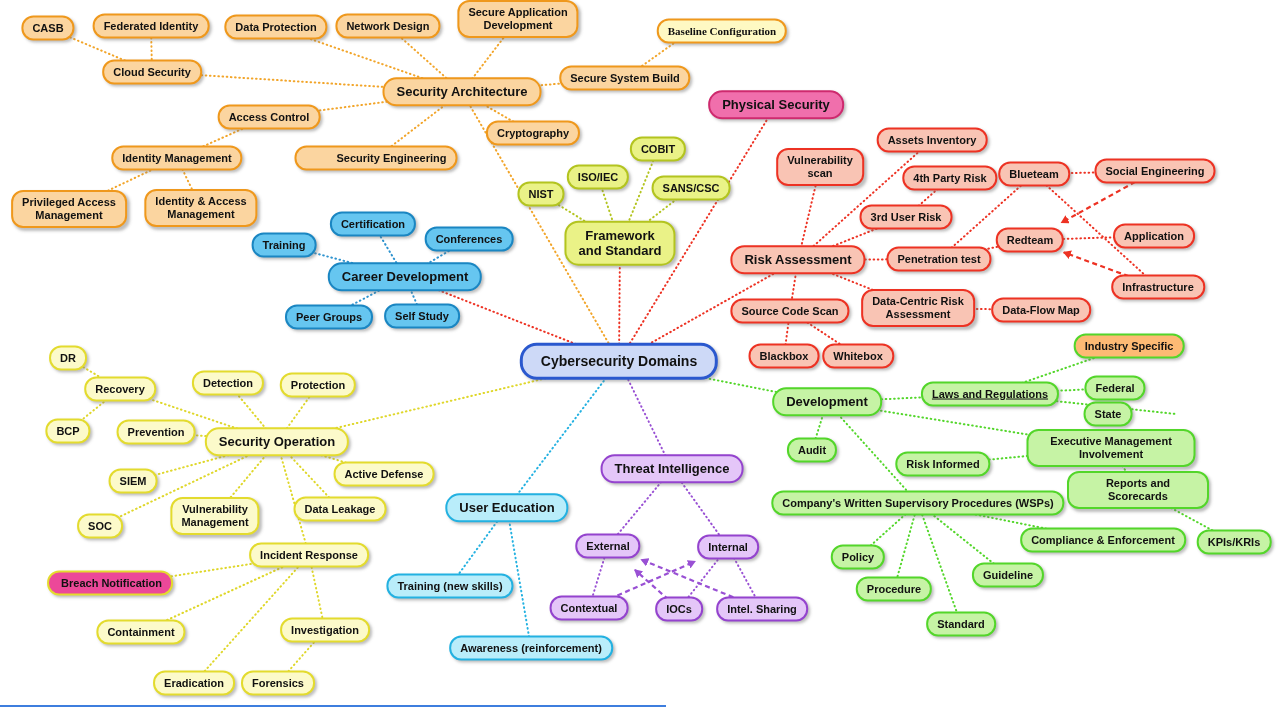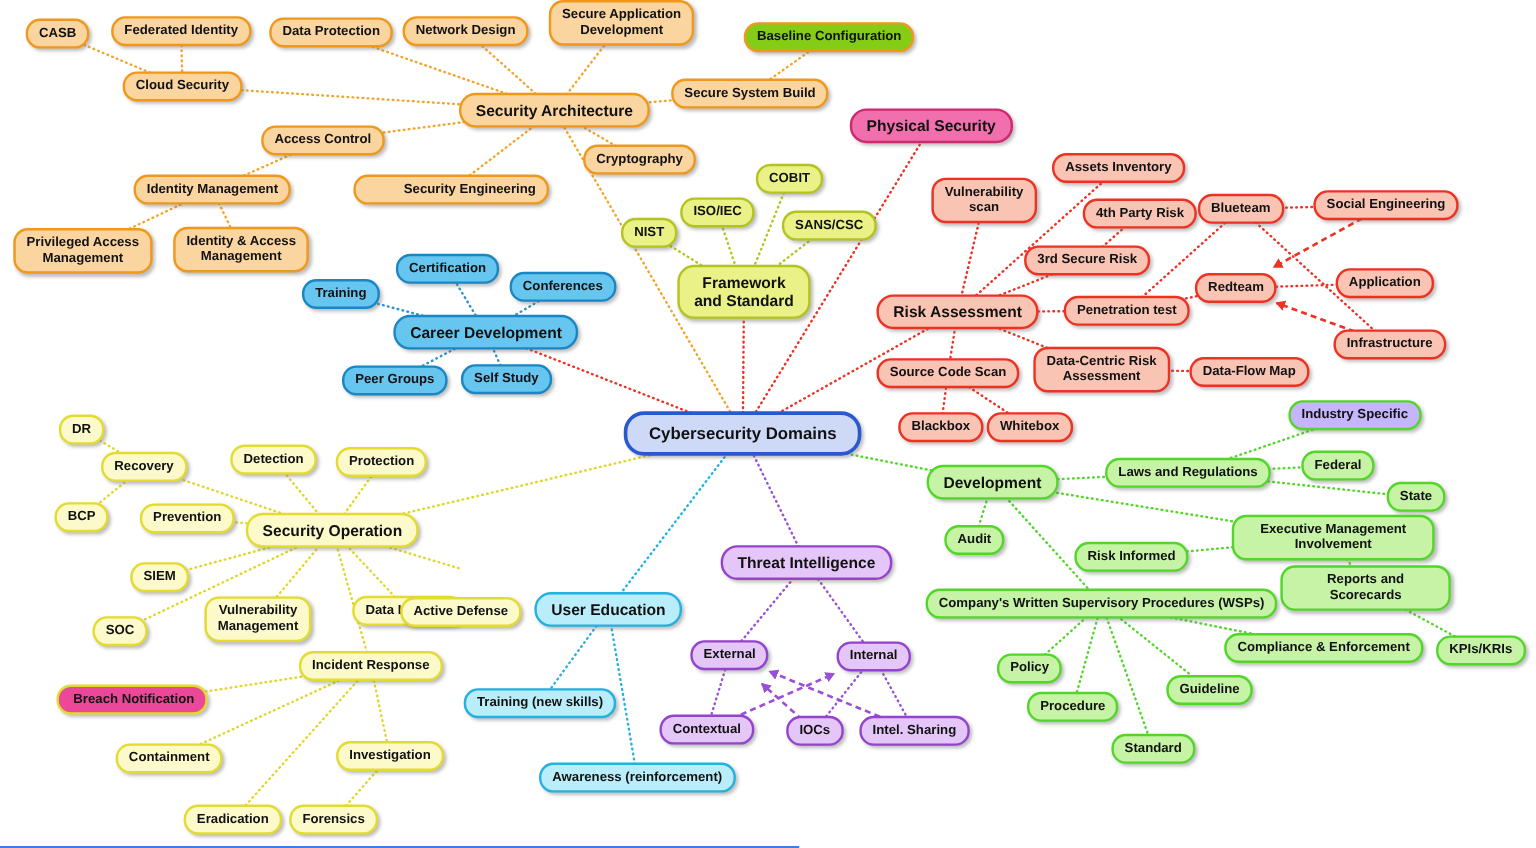--- a/index.html
+++ b/index.html
@@ -139,21 +139,21 @@
     </svg>
   <div id="nodes">
       <div class="node kind-center" style="left: 619px; top: 361px; background: rgb(205, 217, 247); border-color: rgb(42, 88, 206);">Cybersecurity Domains</div>
       <div class="node kind-hub" style="left: 462px; top: 92px; background: rgb(251, 213, 160); border-color: rgb(239, 152, 28);">Security Architecture</div>
       <div class="node kind-leaf" style="left: 48px; top: 28px; background: rgb(251, 213, 160); border-color: rgb(239, 152, 28);">CASB</div>
       <div class="node kind-leaf" style="left: 151px; top: 26px; background: rgb(251, 213, 160); border-color: rgb(239, 152, 28);">Federated Identity</div>
       <div class="node kind-leaf" style="left: 276px; top: 27px; background: rgb(251, 213, 160); border-color: rgb(239, 152, 28);">Data Protection</div>
       <div class="node kind-leaf" style="left: 388px; top: 26px; background: rgb(251, 213, 160); border-color: rgb(239, 152, 28);">Network Design</div>
       <div class="node kind-leaf" style="left: 518px; top: 19px; background: rgb(251, 213, 160); border-color: rgb(239, 152, 28);">Secure Application
 Development</div>
-      <div class="node kind-leaf" style="left: 691px; top: 31px; background: #84cc16; border-color: rgb(239, 152, 28);">Baseline Configuration</div>
+      <div class="node kind-leaf" style="left: 722px; top: 31px; background: #fef9c3; border-color: rgb(239, 152, 28); font-family: Liberation Serif, serif;">Baseline Configuration</div>
       <div class="node kind-leaf" style="left: 152px; top: 72px; background: rgb(251, 213, 160); border-color: rgb(239, 152, 28);">Cloud Security</div>
       <div class="node kind-leaf" style="left: 625px; top: 78px; background: rgb(251, 213, 160); border-color: rgb(239, 152, 28);">Secure System Build</div>
       <div class="node kind-leaf" style="left: 269px; top: 117px; background: rgb(251, 213, 160); border-color: rgb(239, 152, 28);">Access Control</div>
       <div class="node kind-leaf" style="left: 533px; top: 133px; background: rgb(251, 213, 160); border-color: rgb(239, 152, 28);">Cryptography</div>
       <div class="node kind-leaf" style="left: 177px; top: 158px; background: rgb(251, 213, 160); border-color: rgb(239, 152, 28);">Identity Management</div>
       <div class="node kind-leaf" style="left: 376px; top: 158px; background: rgb(251, 213, 160); border-color: rgb(239, 152, 28); padding-left: 40px;">Security Engineering</div>
       <div class="node kind-leaf" style="left: 69px; top: 209px; background: rgb(251, 213, 160); border-color: rgb(239, 152, 28);">Privileged Access
 Management</div>
       <div class="node kind-leaf" style="left: 201px; top: 208px; background: rgb(251, 213, 160); border-color: rgb(239, 152, 28);">Identity &amp; Access
 Management</div>
@@ -168,38 +168,38 @@
       <div class="node kind-leaf" style="left: 373px; top: 224px; background: rgb(102, 198, 240); border-color: rgb(26, 134, 194);">Certification</div>
       <div class="node kind-leaf" style="left: 469px; top: 239px; background: rgb(102, 198, 240); border-color: rgb(26, 134, 194);">Conferences</div>
       <div class="node kind-leaf" style="left: 329px; top: 317px; background: rgb(102, 198, 240); border-color: rgb(26, 134, 194);">Peer Groups</div>
       <div class="node kind-leaf" style="left: 422px; top: 316px; background: rgb(102, 198, 240); border-color: rgb(26, 134, 194);">Self Study</div>
       <div class="node kind-hub" style="left: 776px; top: 105px; background: rgb(240, 111, 172); border-color: rgb(206, 42, 110);">Physical Security</div>
       <div class="node kind-hub" style="left: 798px; top: 260px; background: rgb(249, 196, 180); border-color: rgb(237, 50, 35);">Risk Assessment</div>
       <div class="node kind-leaf" style="left: 820px; top: 167px; background: rgb(249, 196, 180); border-color: rgb(237, 50, 35);">Vulnerability
 scan</div>
       <div class="node kind-leaf" style="left: 932px; top: 140px; background: rgb(249, 196, 180); border-color: rgb(237, 50, 35);">Assets Inventory</div>
       <div class="node kind-leaf" style="left: 950px; top: 178px; background: rgb(249, 196, 180); border-color: rgb(237, 50, 35);">4th Party Risk</div>
-      <div class="node kind-leaf" style="left: 906px; top: 217px; background: rgb(249, 196, 180); border-color: rgb(237, 50, 35);">3rd Secure Risk</div>
+      <div class="node kind-leaf" style="left: 906px; top: 217px; background: rgb(249, 196, 180); border-color: rgb(237, 50, 35);">3rd User Risk</div>
       <div class="node kind-leaf" style="left: 1034px; top: 174px; background: rgb(249, 196, 180); border-color: rgb(237, 50, 35);">Blueteam</div>
       <div class="node kind-leaf" style="left: 1155px; top: 171px; background: rgb(249, 196, 180); border-color: rgb(237, 50, 35);">Social Engineering</div>
       <div class="node kind-leaf" style="left: 1030px; top: 240px; background: rgb(249, 196, 180); border-color: rgb(237, 50, 35);">Redteam</div>
       <div class="node kind-leaf" style="left: 1154px; top: 236px; background: rgb(249, 196, 180); border-color: rgb(237, 50, 35);">Application</div>
       <div class="node kind-leaf" style="left: 1158px; top: 287px; background: rgb(249, 196, 180); border-color: rgb(237, 50, 35);">Infrastructure</div>
       <div class="node kind-leaf" style="left: 939px; top: 259px; background: rgb(249, 196, 180); border-color: rgb(237, 50, 35);">Penetration test</div>
       <div class="node kind-leaf" style="left: 790px; top: 311px; background: rgb(249, 196, 180); border-color: rgb(237, 50, 35);">Source Code Scan</div>
       <div class="node kind-leaf" style="left: 918px; top: 308px; background: rgb(249, 196, 180); border-color: rgb(237, 50, 35);">Data-Centric Risk
 Assessment</div>
       <div class="node kind-leaf" style="left: 1041px; top: 310px; background: rgb(249, 196, 180); border-color: rgb(237, 50, 35);">Data-Flow Map</div>
       <div class="node kind-leaf" style="left: 784px; top: 356px; background: rgb(249, 196, 180); border-color: rgb(237, 50, 35);">Blackbox</div>
       <div class="node kind-leaf" style="left: 858px; top: 356px; background: rgb(249, 196, 180); border-color: rgb(237, 50, 35);">Whitebox</div>
       <div class="node kind-hub" style="left: 827px; top: 402px; background: rgb(198, 243, 165); border-color: rgb(83, 214, 42);">Development</div>
-      <div class="node kind-leaf" style="left: 1129px; top: 346px; background: #c4b5fd; border-color: rgb(83, 214, 42);">Industry Specific</div>
+      <div class="node kind-leaf" style="left: 1129px; top: 346px; background: #fdba74; border-color: rgb(83, 214, 42);">Industry Specific</div>
       <div class="node kind-leaf" style="left: 1115px; top: 388px; background: rgb(198, 243, 165); border-color: rgb(83, 214, 42);">Federal</div>
-      <div class="node kind-leaf" style="left: 990px; top: 394px; background: rgb(198, 243, 165); border-color: rgb(83, 214, 42);">Laws and Regulations</div>
-      <div class="node kind-leaf" style="left: 1180px; top: 414px; background: rgb(198, 243, 165); border-color: rgb(83, 214, 42);">State</div>
+      <div class="node kind-leaf" style="left: 990px; top: 394px; background: rgb(198, 243, 165); border-color: rgb(83, 214, 42); text-decoration: underline;">Laws and Regulations</div>
+      <div class="node kind-leaf" style="left: 1108px; top: 414px; background: rgb(198, 243, 165); border-color: rgb(83, 214, 42);">State</div>
       <div class="node kind-leaf" style="left: 812px; top: 450px; background: rgb(198, 243, 165); border-color: rgb(83, 214, 42);">Audit</div>
       <div class="node kind-leaf" style="left: 1111px; top: 448px; background: rgb(198, 243, 165); border-color: rgb(83, 214, 42);">Executive Management Involvement</div>
       <div class="node kind-leaf" style="left: 943px; top: 464px; background: rgb(198, 243, 165); border-color: rgb(83, 214, 42);">Risk Informed</div>
       <div class="node kind-leaf" style="left: 1138px; top: 490px; background: rgb(198, 243, 165); border-color: rgb(83, 214, 42);">Reports and Scorecards</div>
       <div class="node kind-leaf" style="left: 918px; top: 503px; background: rgb(198, 243, 165); border-color: rgb(83, 214, 42);">Company's Written Supervisory Procedures (WSPs)</div>
       <div class="node kind-leaf" style="left: 1103px; top: 540px; background: rgb(198, 243, 165); border-color: rgb(83, 214, 42);">Compliance &amp; Enforcement</div>
       <div class="node kind-leaf" style="left: 1234px; top: 542px; background: rgb(198, 243, 165); border-color: rgb(83, 214, 42);">KPIs/KRIs</div>
       <div class="node kind-leaf" style="left: 858px; top: 557px; background: rgb(198, 243, 165); border-color: rgb(83, 214, 42);">Policy</div>
       <div class="node kind-leaf" style="left: 894px; top: 589px; background: rgb(198, 243, 165); border-color: rgb(83, 214, 42);">Procedure</div>
       <div class="node kind-leaf" style="left: 1008px; top: 575px; background: rgb(198, 243, 165); border-color: rgb(83, 214, 42);">Guideline</div>
@@ -218,21 +218,21 @@
       <div class="node kind-leaf" style="left: 120px; top: 389px; background: rgb(252, 250, 202); border-color: rgb(227, 219, 46);">Recovery</div>
       <div class="node kind-leaf" style="left: 228px; top: 383px; background: rgb(252, 250, 202); border-color: rgb(227, 219, 46);">Detection</div>
       <div class="node kind-leaf" style="left: 318px; top: 385px; background: rgb(252, 250, 202); border-color: rgb(227, 219, 46);">Protection</div>
       <div class="node kind-leaf" style="left: 68px; top: 431px; background: rgb(252, 250, 202); border-color: rgb(227, 219, 46);">BCP</div>
       <div class="node kind-leaf" style="left: 156px; top: 432px; background: rgb(252, 250, 202); border-color: rgb(227, 219, 46);">Prevention</div>
       <div class="node kind-leaf" style="left: 133px; top: 481px; background: rgb(252, 250, 202); border-color: rgb(227, 219, 46);">SIEM</div>
       <div class="node kind-leaf" style="left: 100px; top: 526px; background: rgb(252, 250, 202); border-color: rgb(227, 219, 46);">SOC</div>
       <div class="node kind-leaf" style="left: 215px; top: 516px; background: rgb(252, 250, 202); border-color: rgb(227, 219, 46);">Vulnerability
 Management</div>
       <div class="node kind-leaf" style="left: 340px; top: 509px; background: rgb(252, 250, 202); border-color: rgb(227, 219, 46);">Data Leakage</div>
-      <div class="node kind-leaf" style="left: 384px; top: 474px; background: rgb(252, 250, 202); border-color: rgb(227, 219, 46); margin-top: 36px;">Active Defense</div>
+      <div class="node kind-leaf" style="left: 384px; top: 474px; background: rgb(252, 250, 202); border-color: rgb(227, 219, 46);">Active Defense</div>
       <div class="node kind-leaf" style="left: 309px; top: 555px; background: rgb(252, 250, 202); border-color: rgb(227, 219, 46);">Incident Response</div>
       <div class="node kind-leaf" style="left: 110px; top: 583px; background: #ec4899; border-color: rgb(227, 219, 46); padding-left: 12px;">Breach Notification</div>
       <div class="node kind-leaf" style="left: 141px; top: 632px; background: rgb(252, 250, 202); border-color: rgb(227, 219, 46);">Containment</div>
       <div class="node kind-leaf" style="left: 325px; top: 630px; background: rgb(252, 250, 202); border-color: rgb(227, 219, 46);">Investigation</div>
       <div class="node kind-leaf" style="left: 194px; top: 683px; background: rgb(252, 250, 202); border-color: rgb(227, 219, 46);">Eradication</div>
       <div class="node kind-leaf" style="left: 278px; top: 683px; background: rgb(252, 250, 202); border-color: rgb(227, 219, 46);">Forensics</div>
     </div>
   <div id="bottom-line" style="background: rgb(62, 126, 222);"></div>
 </div>
 

